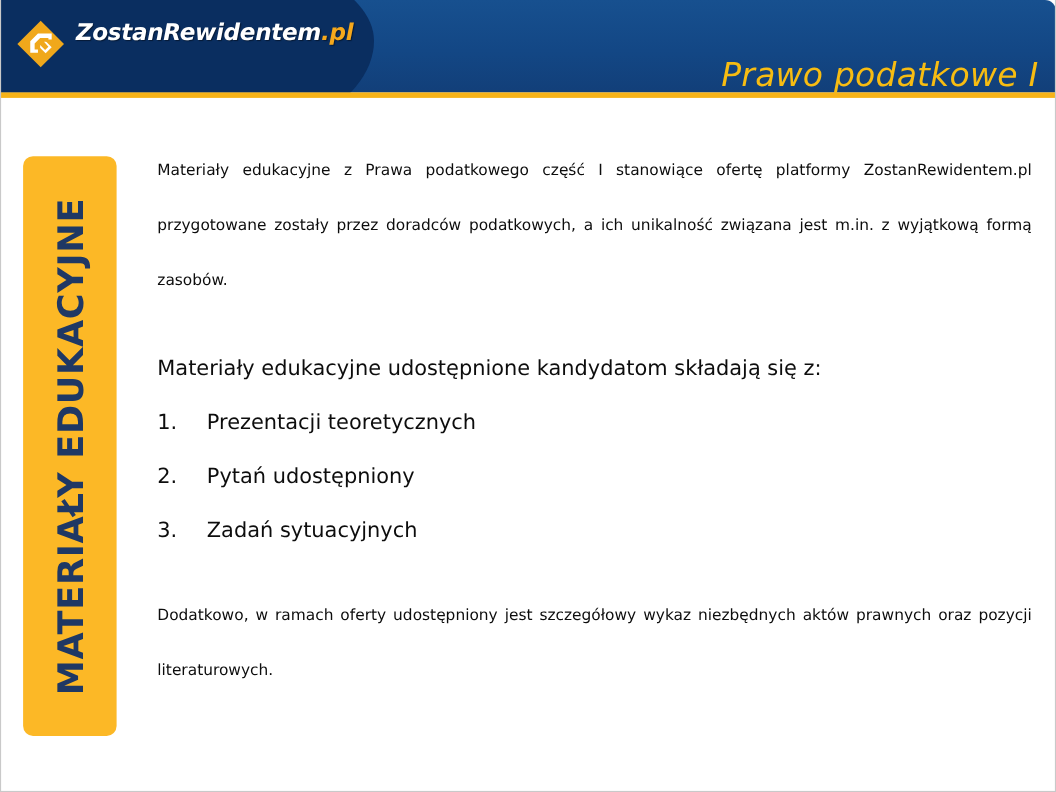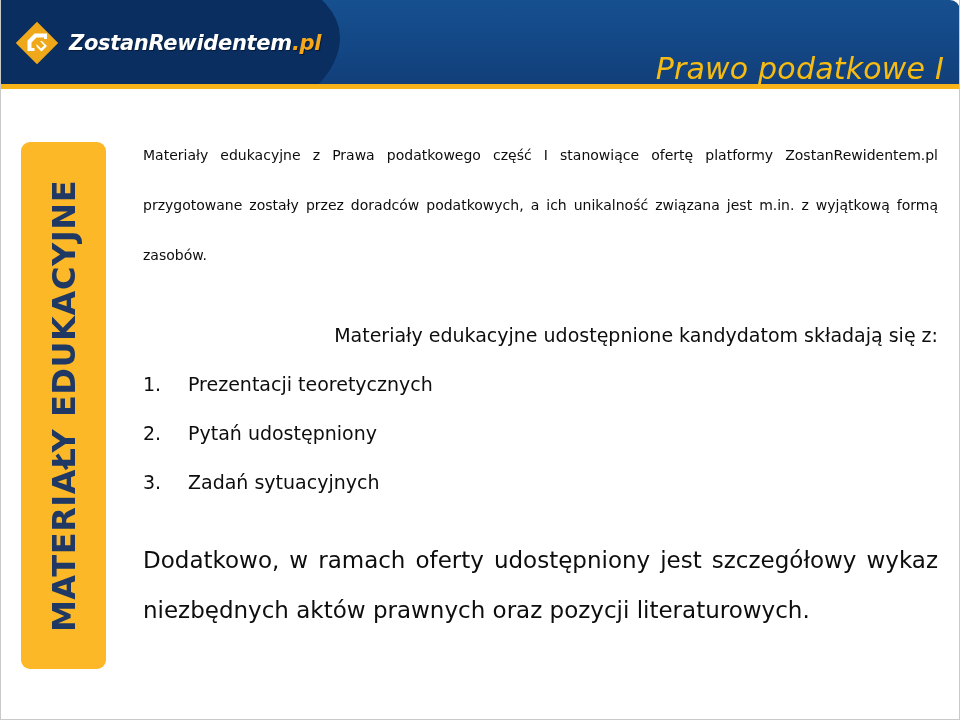--- a/index.html
+++ b/index.html
@@ -53,21 +53,21 @@
     left:0;top:84px;
     width:960px;height:5px;
     background:#f7b318;
     z-index:11;
   }
 
   .logo{
     position:absolute;
     left:14px;top:17px;
     width:250px;height:52px;
-    display:flex;align-items:center;
+    display:flex;
     z-index:12;
   }
   .logo-mark{
     position:relative;
     width:46px;height:46px;
     flex:0 0 46px;
   }
   .logo-mark svg{display:block;width:46px;height:46px;}
   .logo-text{
     margin-left:9px;
@@ -134,21 +134,21 @@
     text-justify:inter-word;
     color:#0d0d0d;
     margin:0;
   }
   .lead{
     font-family:"DejaVu Sans","Liberation Sans",sans-serif;
     font-size:19px;
     line-height:50px;
     color:#0d0d0d;
     margin:0;
-    text-align:right;
+    text-align:left;
   }
   .spacer-1{height:30px;}
   .spacer-2{height:28px;}
   .num-list{
     list-style:none;
     margin:0;padding:0;
   }
   .num-list li{
     font-family:"DejaVu Sans","Liberation Sans",sans-serif;
     font-size:19px;
@@ -158,21 +158,21 @@
     padding-left:45px;
   }
   .num-list li .marker{
     position:absolute;
     left:0;top:0;
     width:34px;
     text-align:left;
   }
   .para-final{
     font-family:"DejaVu Sans","Liberation Sans",sans-serif;
-    font-size:23px;
+    font-size:14px;
     line-height:50px;
     text-align:justify;
     text-justify:inter-word;
     color:#0d0d0d;
     margin:0;
   }
 </style>
 </head>
 <body>
 

